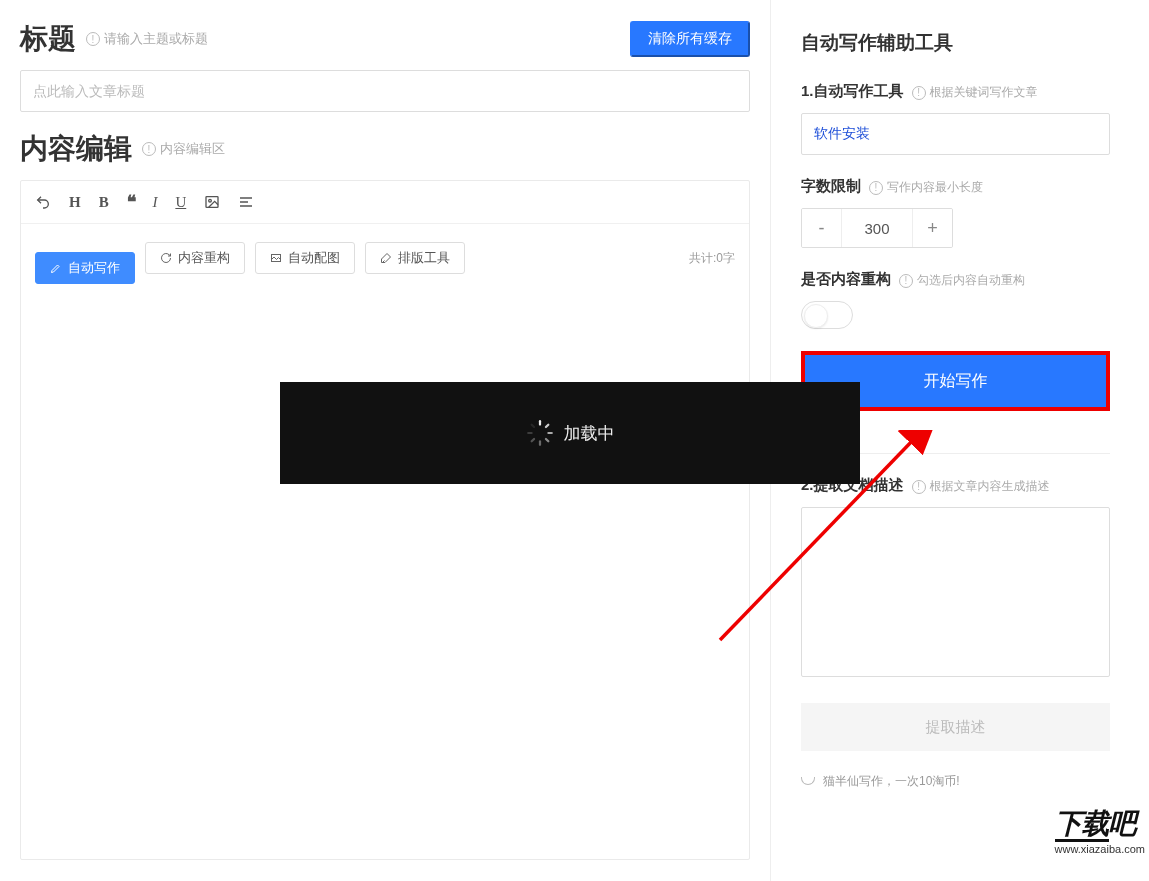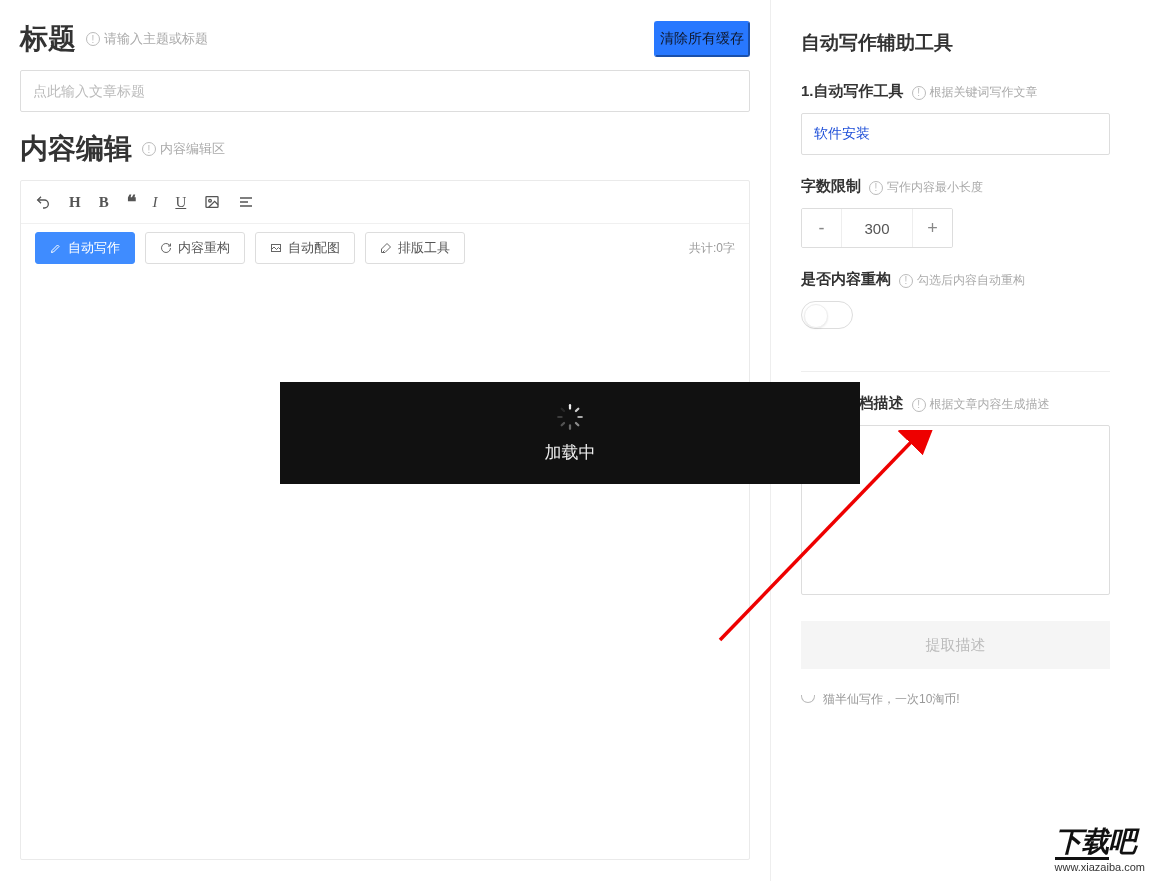--- a/index.html
+++ b/index.html
@@ -74,27 +74,28 @@
   border-radius: 3px;
   cursor: pointer;
   display: inline-flex;
   align-items: center;
   gap: 6px;
 }
 .btn-primary {
   background: #3f8cff;
   border-color: #3f8cff;
   color: #fff;
+  margin-top: 20px;
 }
 .btn-primary-big {
   background: #2878ff;
   border-color: #2878ff;
-  color: #0f172a;
+  color: #ffffff;
   height: 36px;
-  padding: 0 4px;
+  padding: 0 16px;
   font-size: 14px;
   border-radius: 3px;
   cursor: pointer;
 }
 .editor {
   border: 1px solid #eaeaea;
   border-radius: 2px;
   height: 680px;
   overflow: hidden;
 }
@@ -258,21 +259,21 @@
 }
 .loading-overlay {
   position: absolute;
   left: 280px;
   top: 382px;
   width: 580px;
   height: 102px;
   background: #111;
   color: #fff;
   display: flex;
-  flex-direction: column;
+  flex-direction: row;
   align-items: center;
   justify-content: center;
   gap: 10px;
   z-index: 50;
 }
 .spinner {
   width: 28px;
   height: 28px;
   animation: spin 1s linear infinite;
 }
@@ -283,24 +284,24 @@
   left: 700px;
   top: 430px;
   width: 240px;
   height: 220px;
   z-index: 60;
   pointer-events: none;
 }
 .watermark {
   position: absolute;
   right: 0;
-  bottom: 0;
+  bottom: 6px;
   z-index: 70;
   background: #fff;
-  padding: 0 4px 8px 6px;
+  padding: 0 4px 20px 6px;
 }
 .watermark .cn {
   font-size: 28px;
   font-weight: 900;
   letter-spacing: -1px;
   font-style: italic;
   color: #111;
   position: relative;
 }
 .watermark .cn .dl {
@@ -444,20 +445,23 @@
 
     <div class="section-label">
       <span>是否内容重构</span>
       <span class="hint">
         <i class="info-icon">!</i>
         <span>勾选后内容自动重构</span>
       </span>
     </div>
     <div class="toggle"></div>
 
+    <div class="highlight-box" style="margin-top:22px;">
+      <button class="big-start">开始写作</button>
+    </div>
 
     <div style="height:14px;"></div>
 
     <hr class="hr">
 
     <div class="section-label">
       <span>2.提取文档描述</span>
       <span class="hint">
         <i class="info-icon">!</i>
         <span>根据文章内容生成描述</span>

